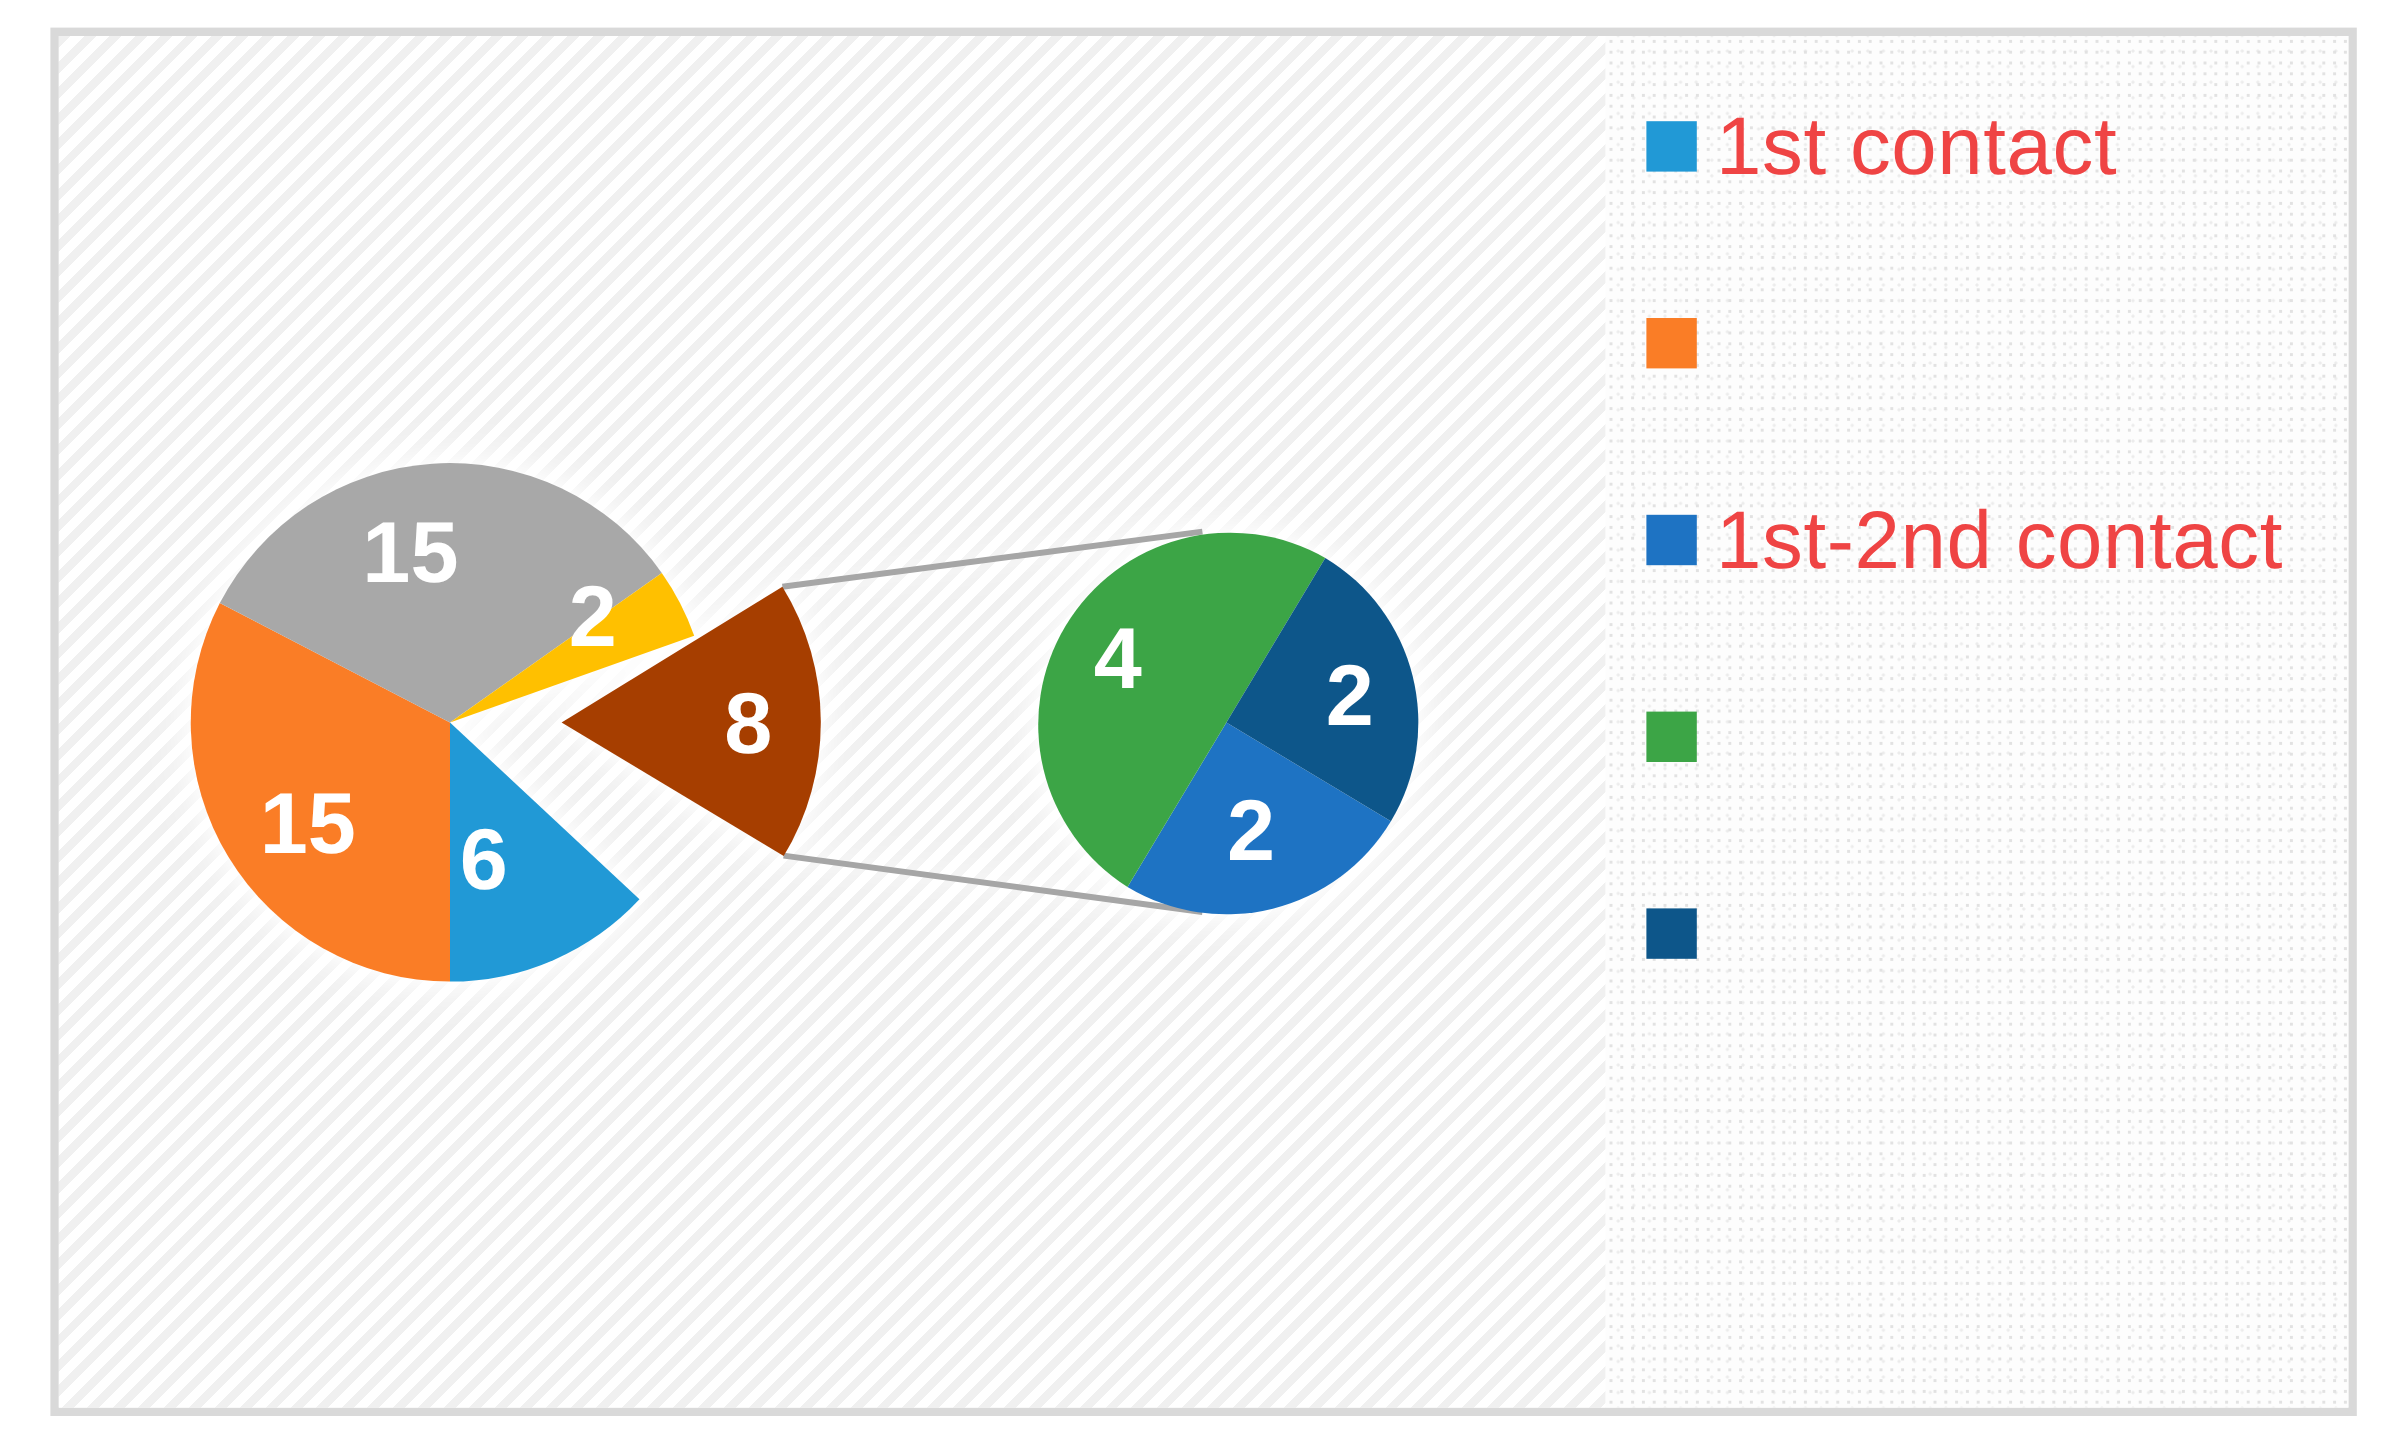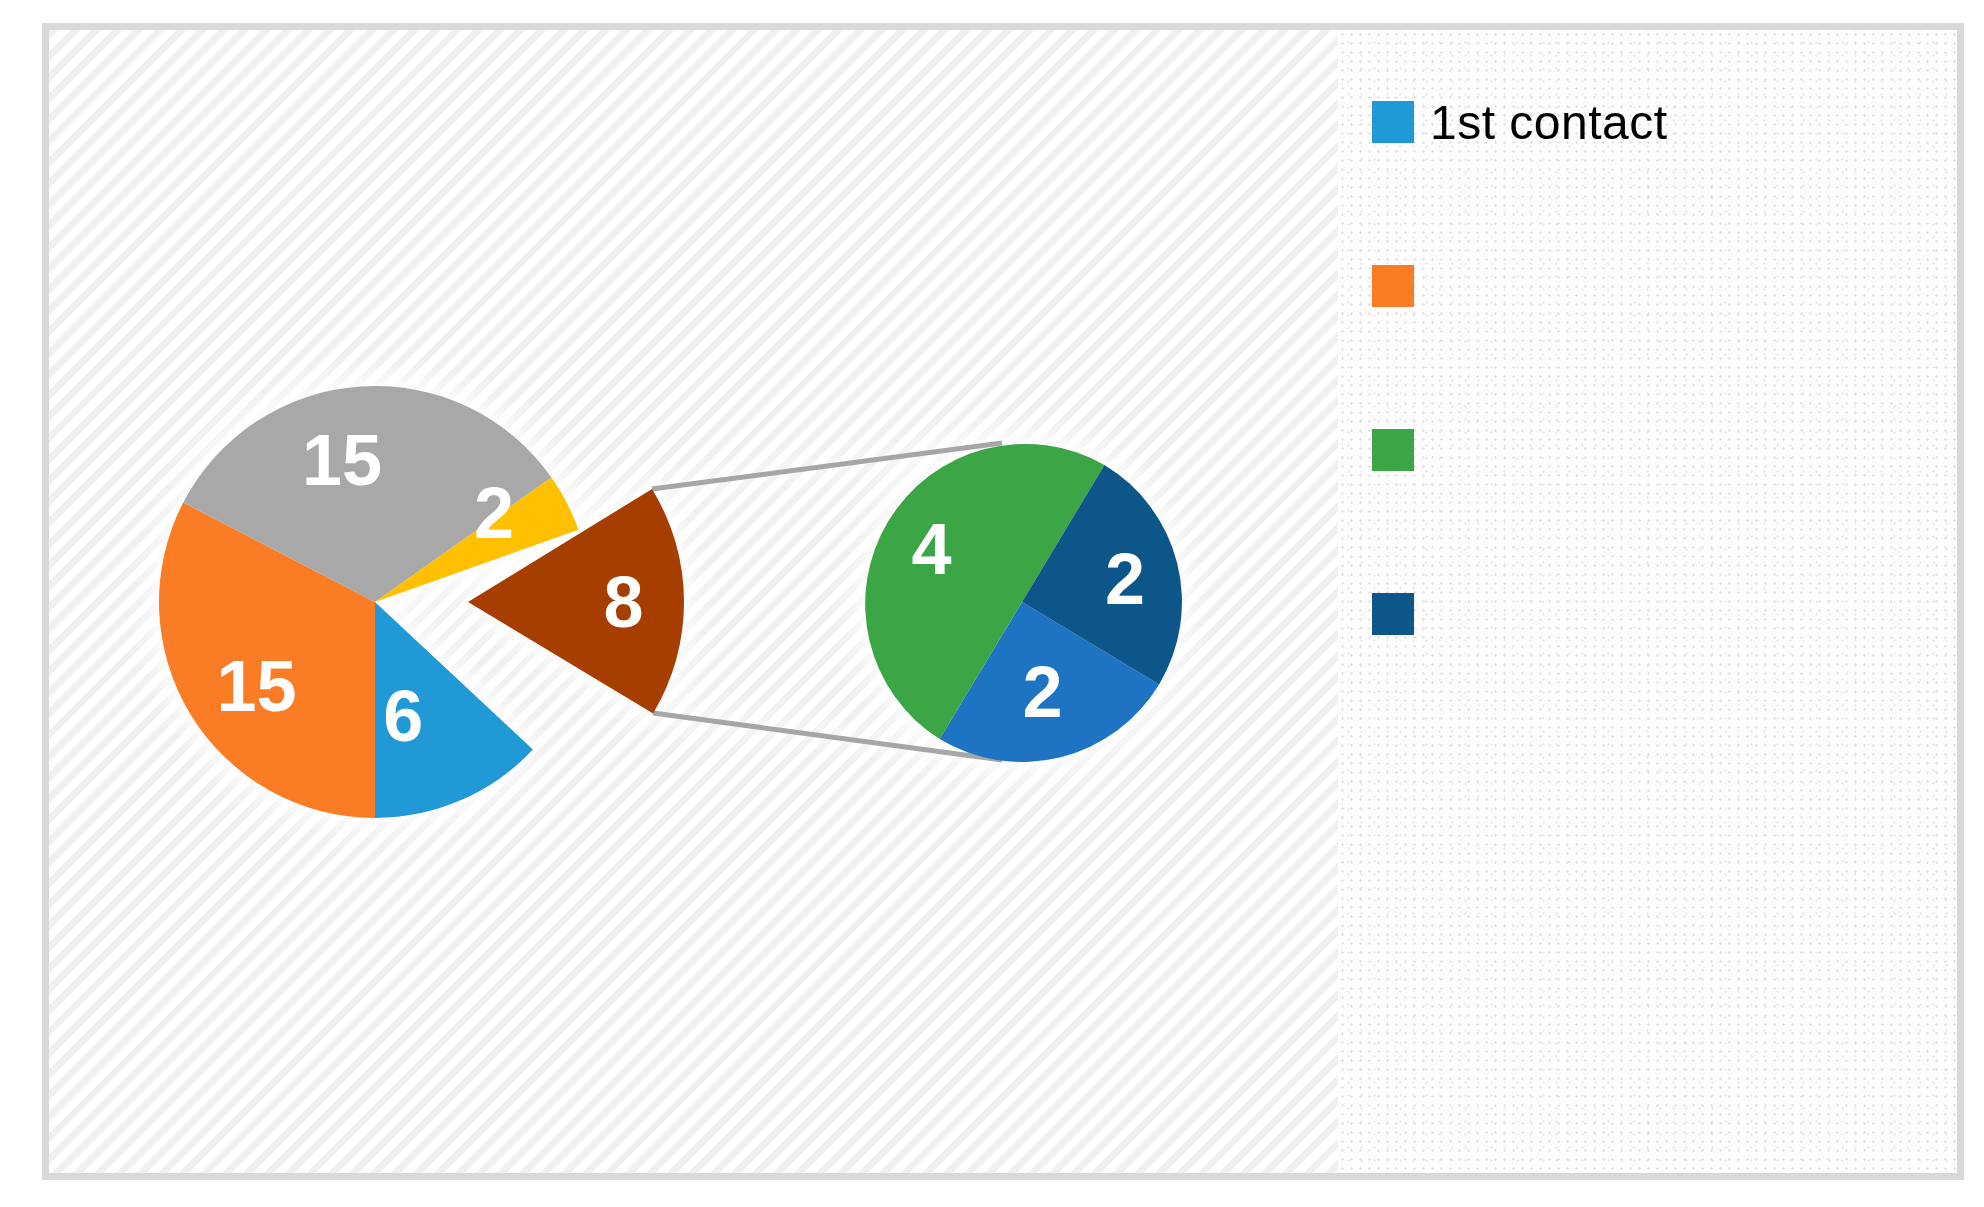--- a/index.html
+++ b/index.html
@@ -49,23 +49,23 @@
   .legend-row {
     height: 164px;
     display: flex; align-items: center;
   }
   .legend-swatch {
     width: 42px; height: 42px;
     margin-right: 16px;
     flex: 0 0 auto;
   }
   .legend-label {
-    font-size: 48px;
+    font-size: 68px;
     letter-spacing: 0.5px;
-    color: #000000;
+    color: #ef4444;
     white-space: nowrap;
     text-align: center;
   }
 </style>
 </head>
 <body>
 
 <div class="frame">
   <div class="stripes"></div>
   <div class="dots"></div>
@@ -94,18 +94,22 @@
 
 <div class="legend" id="legend">
     <div class="legend-row">
       <span class="legend-swatch" style="background: rgb(33, 153, 214);"></span>
       <span class="legend-label">1st contact</span>
     </div>
     <div class="legend-row">
       <span class="legend-swatch" style="background: rgb(250, 125, 38);"></span>
     </div>
     <div class="legend-row">
+      <span class="legend-swatch" style="background: rgb(30, 115, 195);"></span>
+      <span class="legend-label">1st-2nd contact</span>
+    </div>
+    <div class="legend-row">
       <span class="legend-swatch" style="background: rgb(60, 165, 70);"></span>
     </div>
     <div class="legend-row">
       <span class="legend-swatch" style="background: rgb(13, 86, 138);"></span>
     </div>
   </div>
 
 </body></html>

